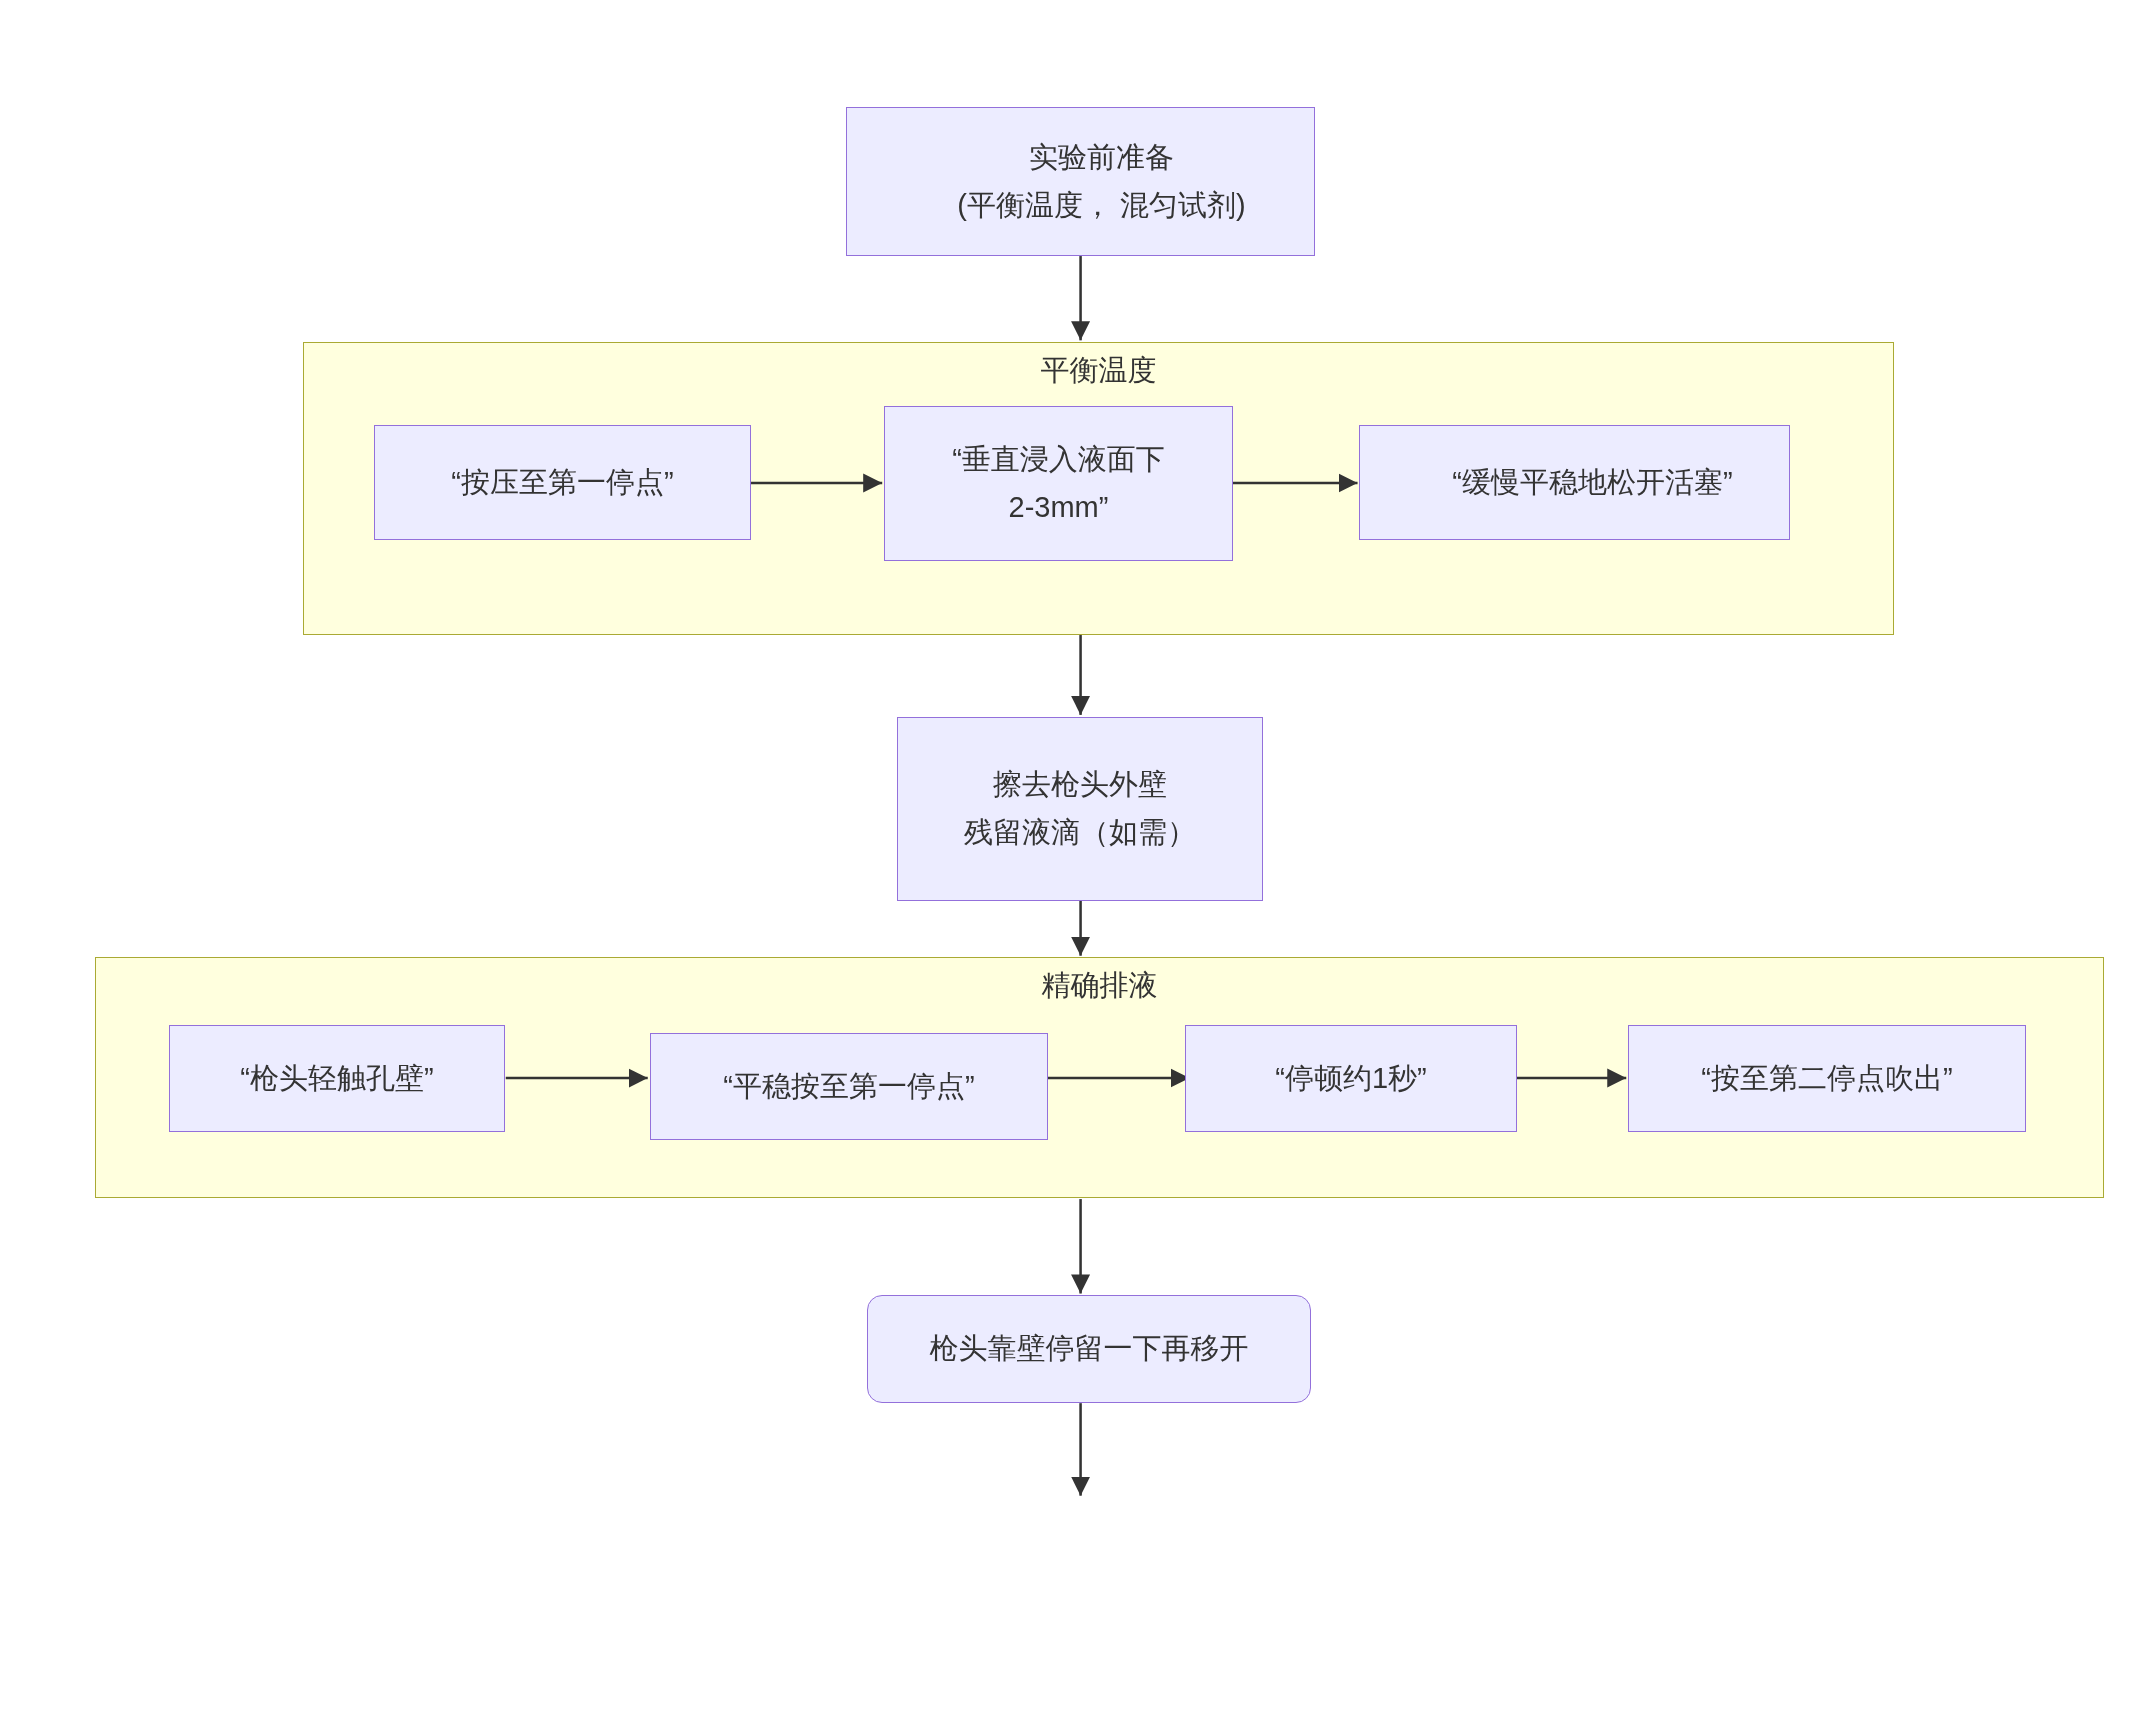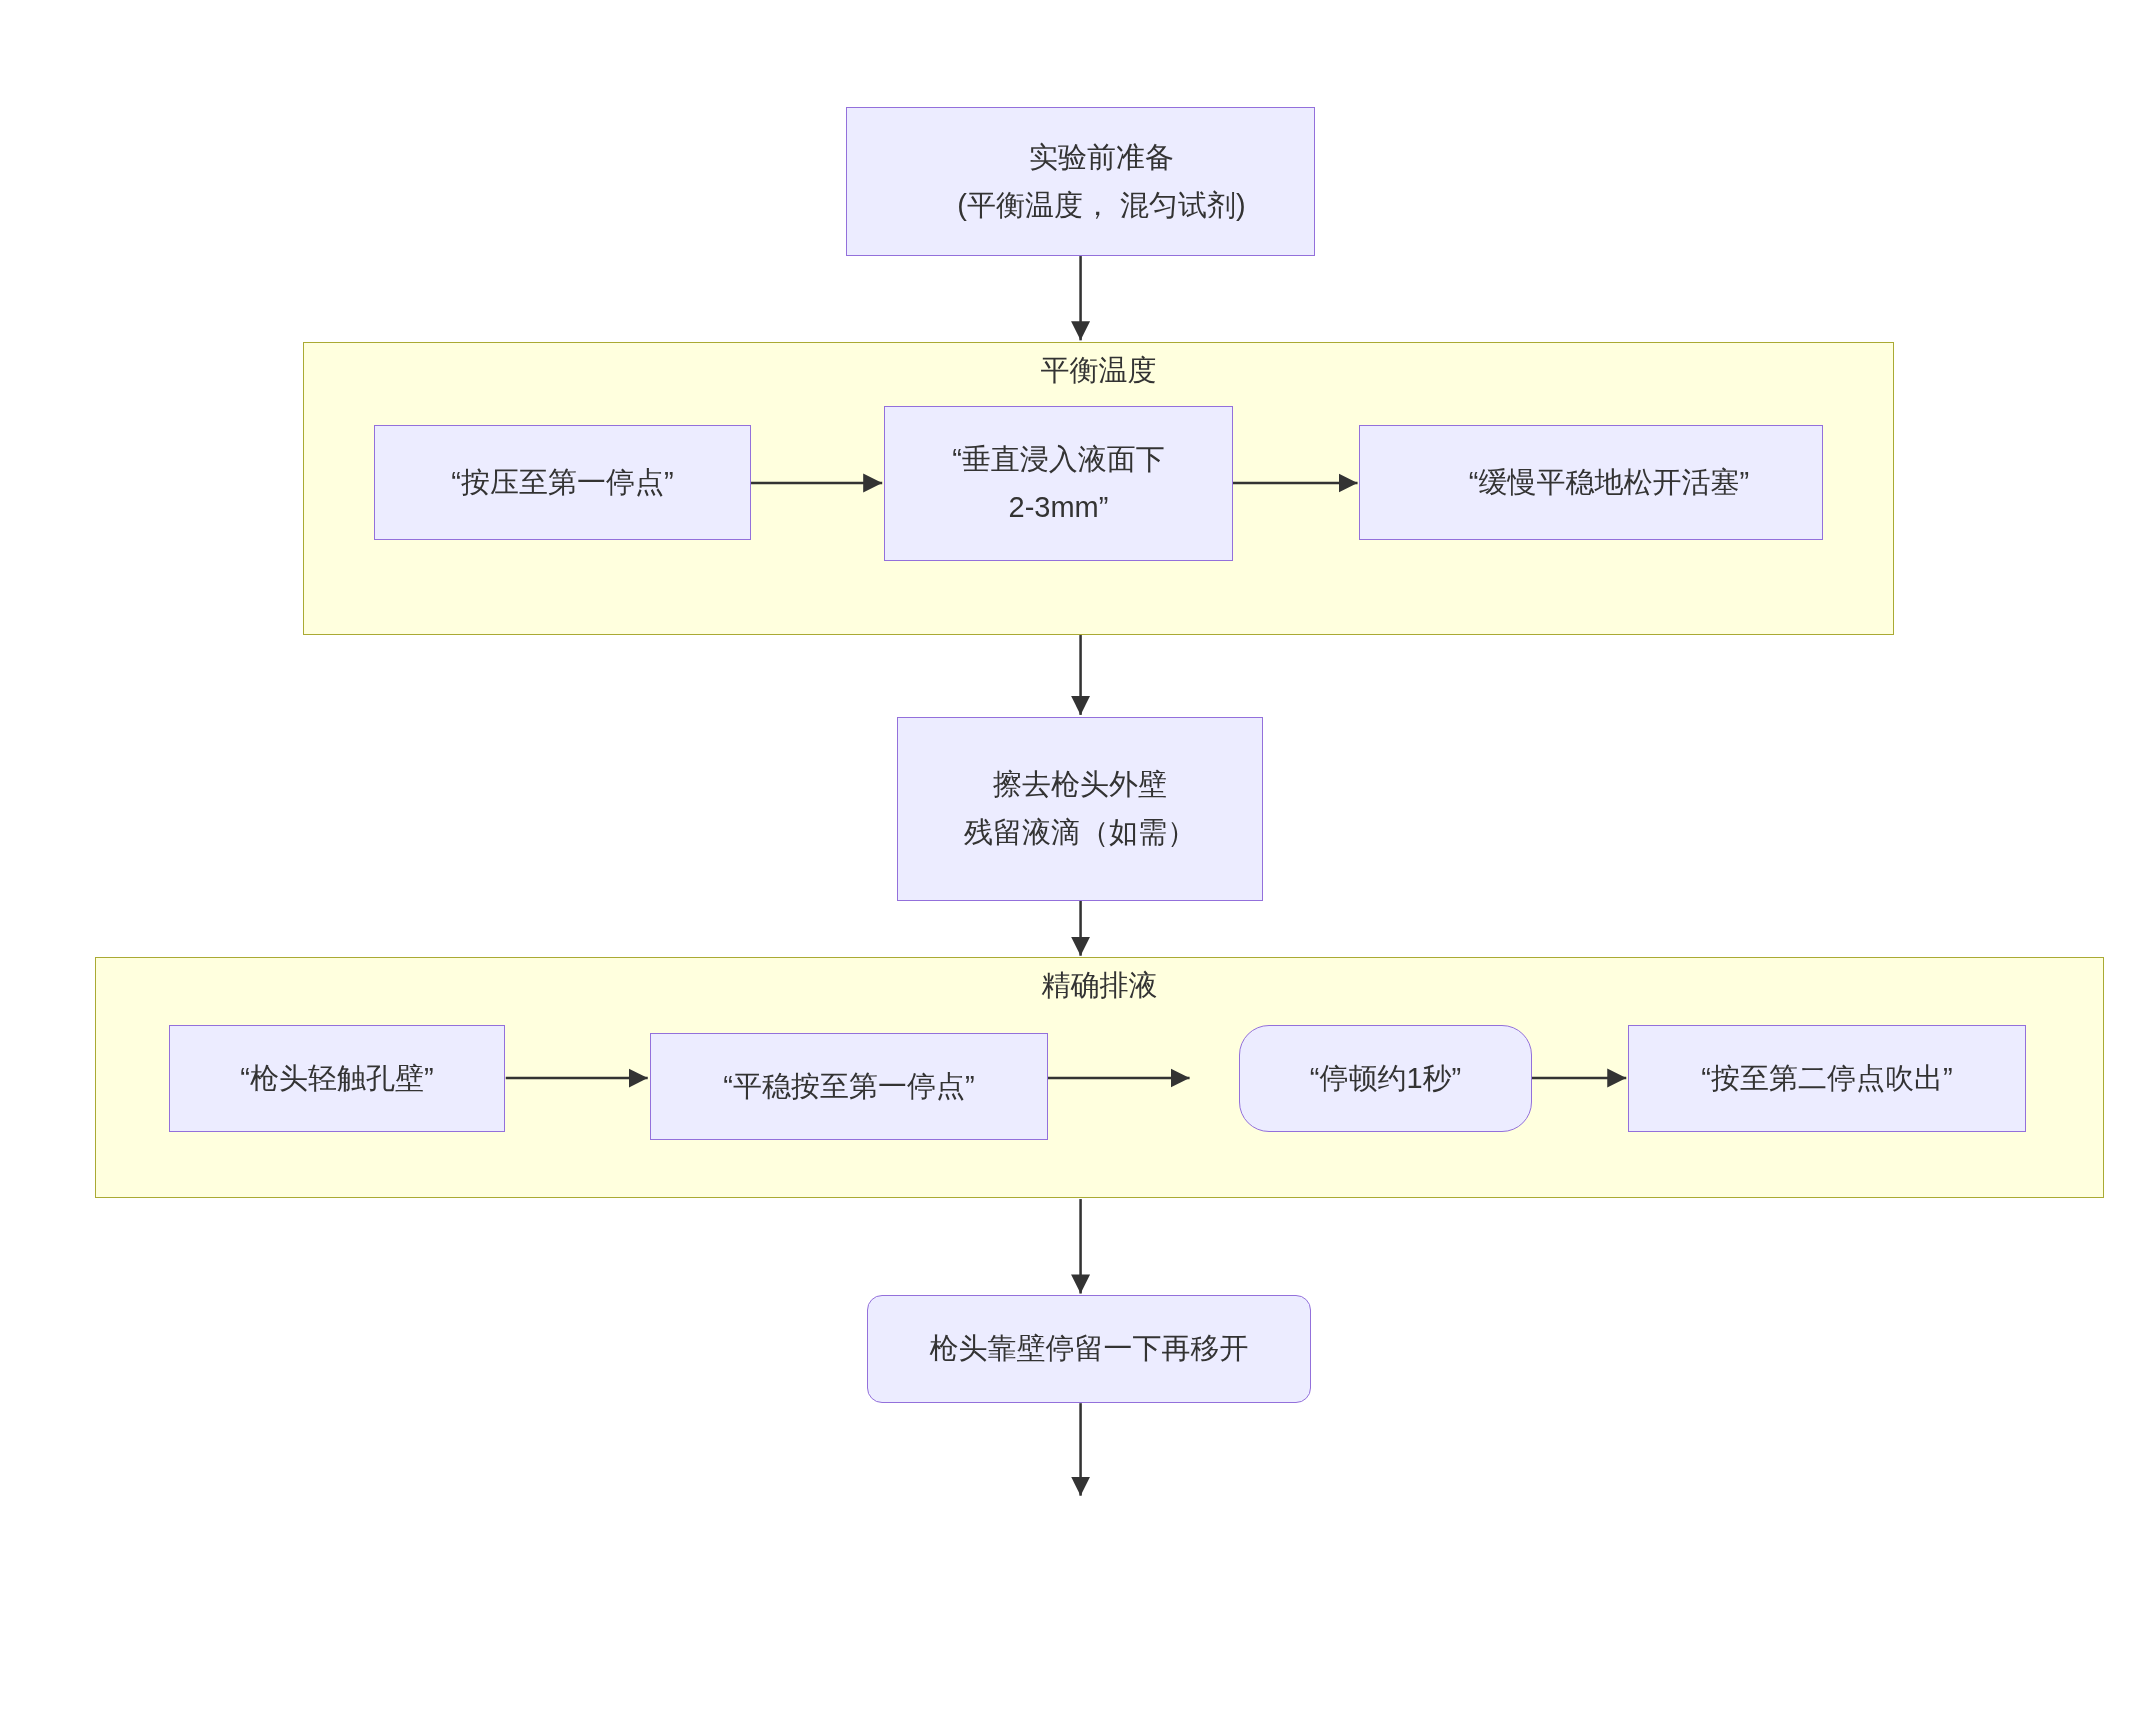--- a/index.html
+++ b/index.html
@@ -96,38 +96,38 @@
 
   <div class="node" style="left:374px; top:425px; width:377px; height:115px;">
     <span>“按压至第一停点”</span>
   </div>
 
   <div class="node" style="left:884px; top:406px; width:349px; height:155px;">
     <span>“垂直浸入液面下</span>
     <span>2-3mm”</span>
   </div>
 
-  <div class="node" style="left:1359px; top:425px; width:464px; height:115px;padding-left:36px;">
+  <div class="node" style="left:1359px; top:425px; width:431px; height:115px;padding-left:36px;">
     <span>“缓慢平稳地松开活塞”</span>
   </div>
 
   <div class="node" style="left:897px; top:717px; width:366px; height:184px;">
     <span>擦去枪头外壁</span>
     <span>残留液滴（如需）</span>
   </div>
 
   <div class="node" style="left:169px; top:1025px; width:336px; height:107px;">
     <span>“枪头轻触孔壁”</span>
   </div>
 
   <div class="node" style="left:650px; top:1025px; width:398px; height:107px;margin-top:8px;">
     <span>“平稳按至第一停点”</span>
   </div>
 
-  <div class="node" style="left:1239px; top:1025px; width:293px; height:107px;border-radius:30px;">
+  <div class="node" style="left:1185px; top:1025px; width:332px; height:107px;">
     <span>“停顿约1秒”</span>
   </div>
 
   <div class="node" style="left:1628px; top:1025px; width:398px; height:107px;">
     <span>“按至第二停点吹出”</span>
   </div>
 
   <div class="node" style="left:867px; top:1295px; width:444px; height:108px;border-radius:15px;">
     <span>枪头靠壁停留一下再移开</span>
   </div>

